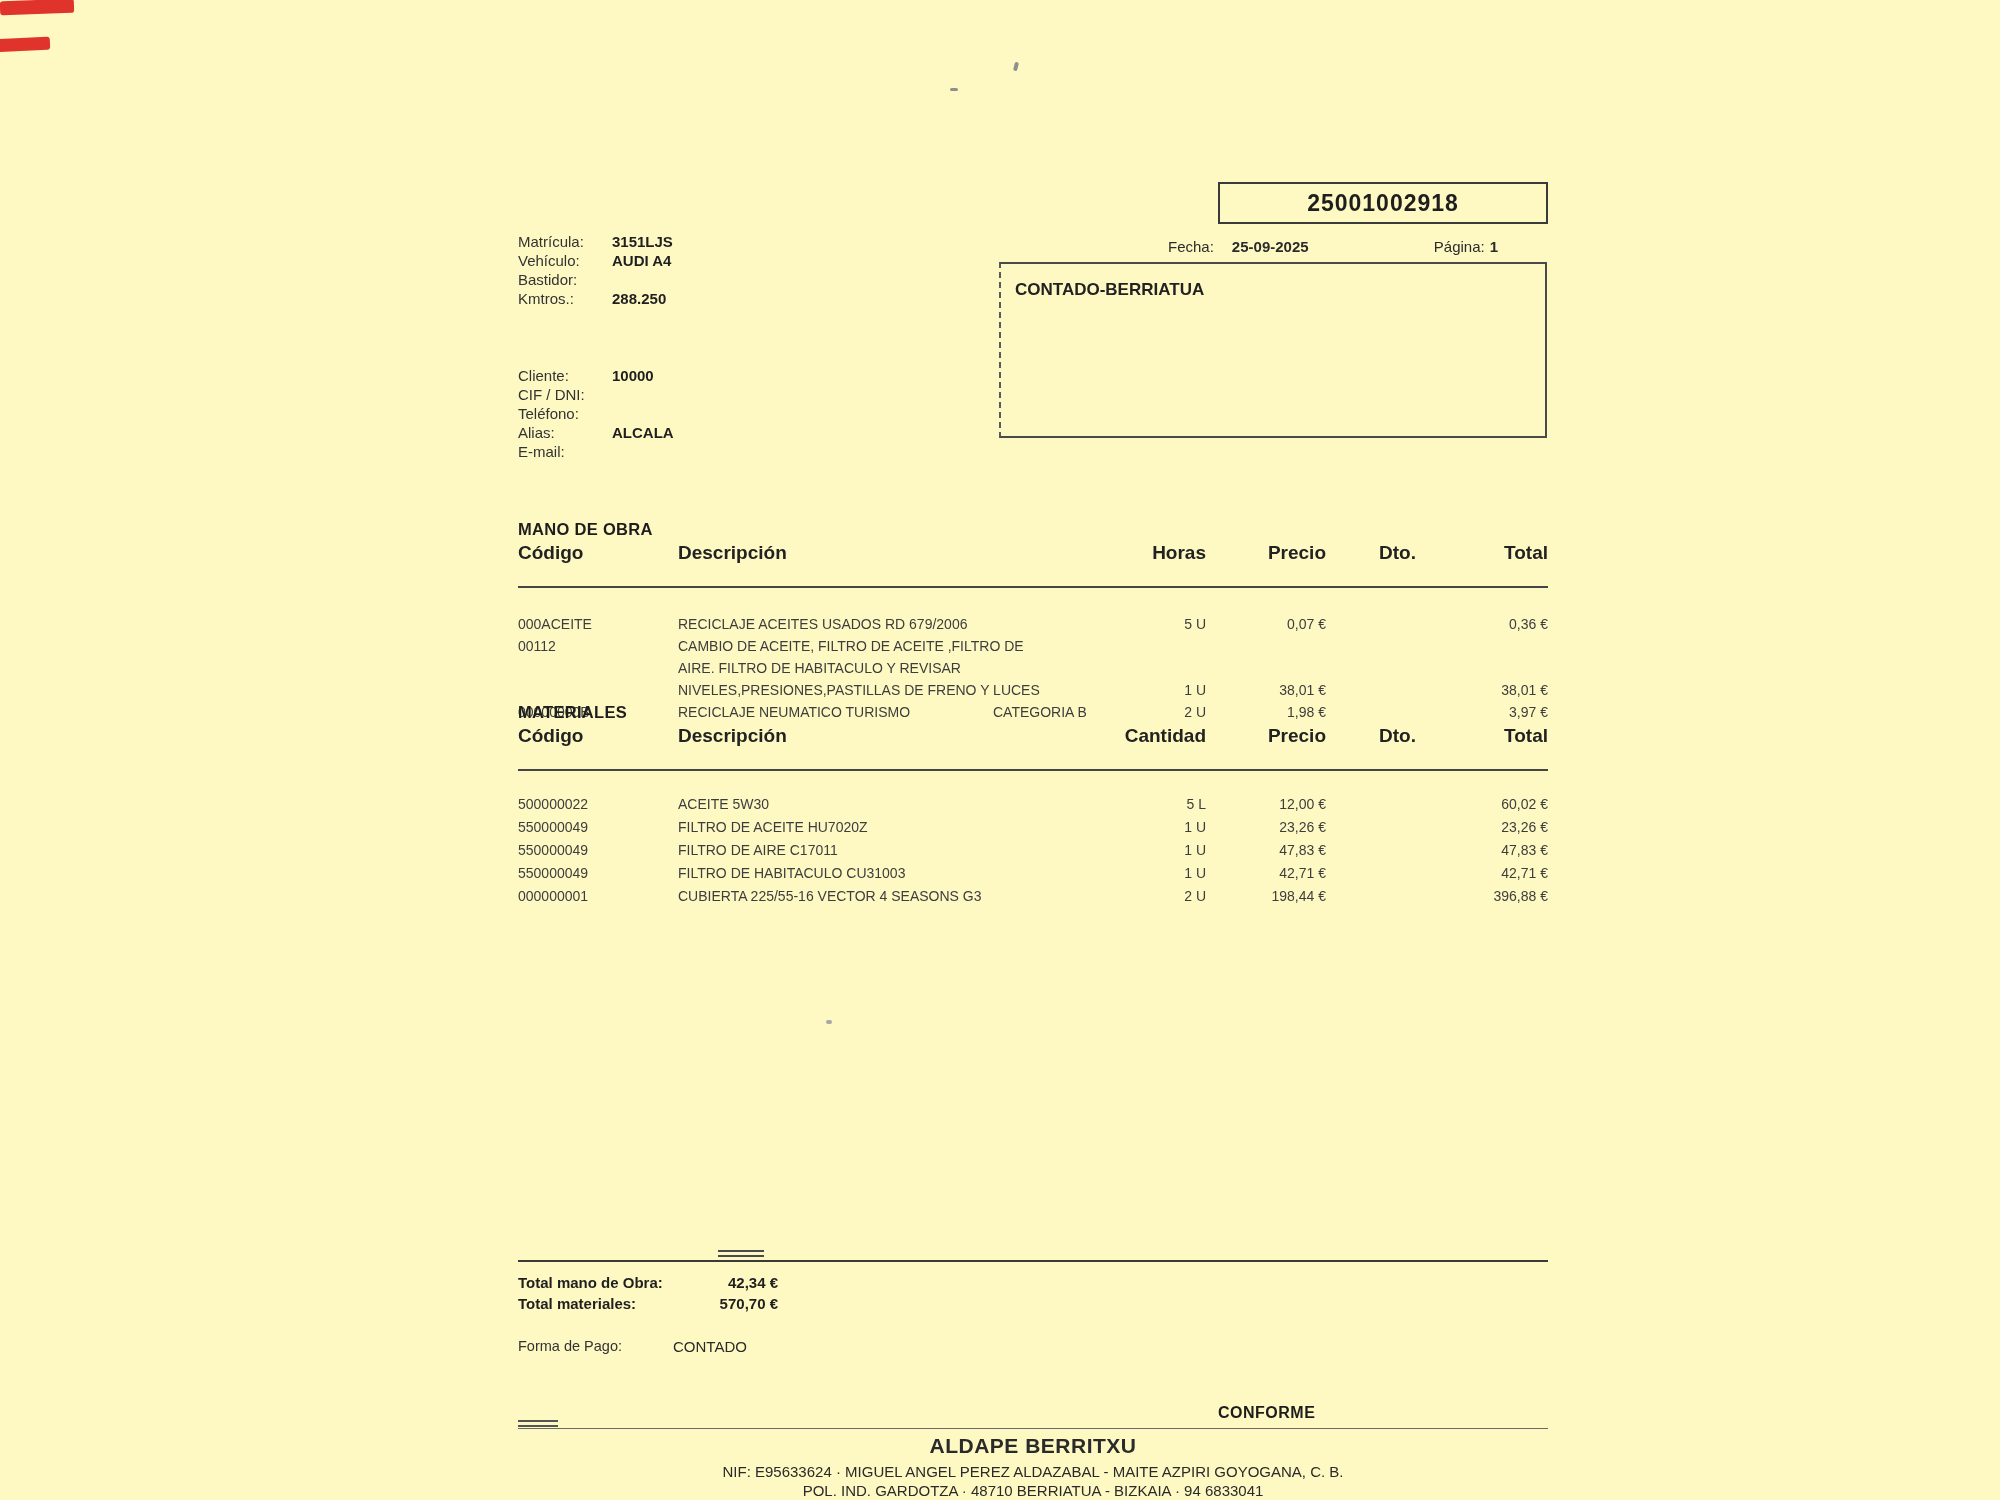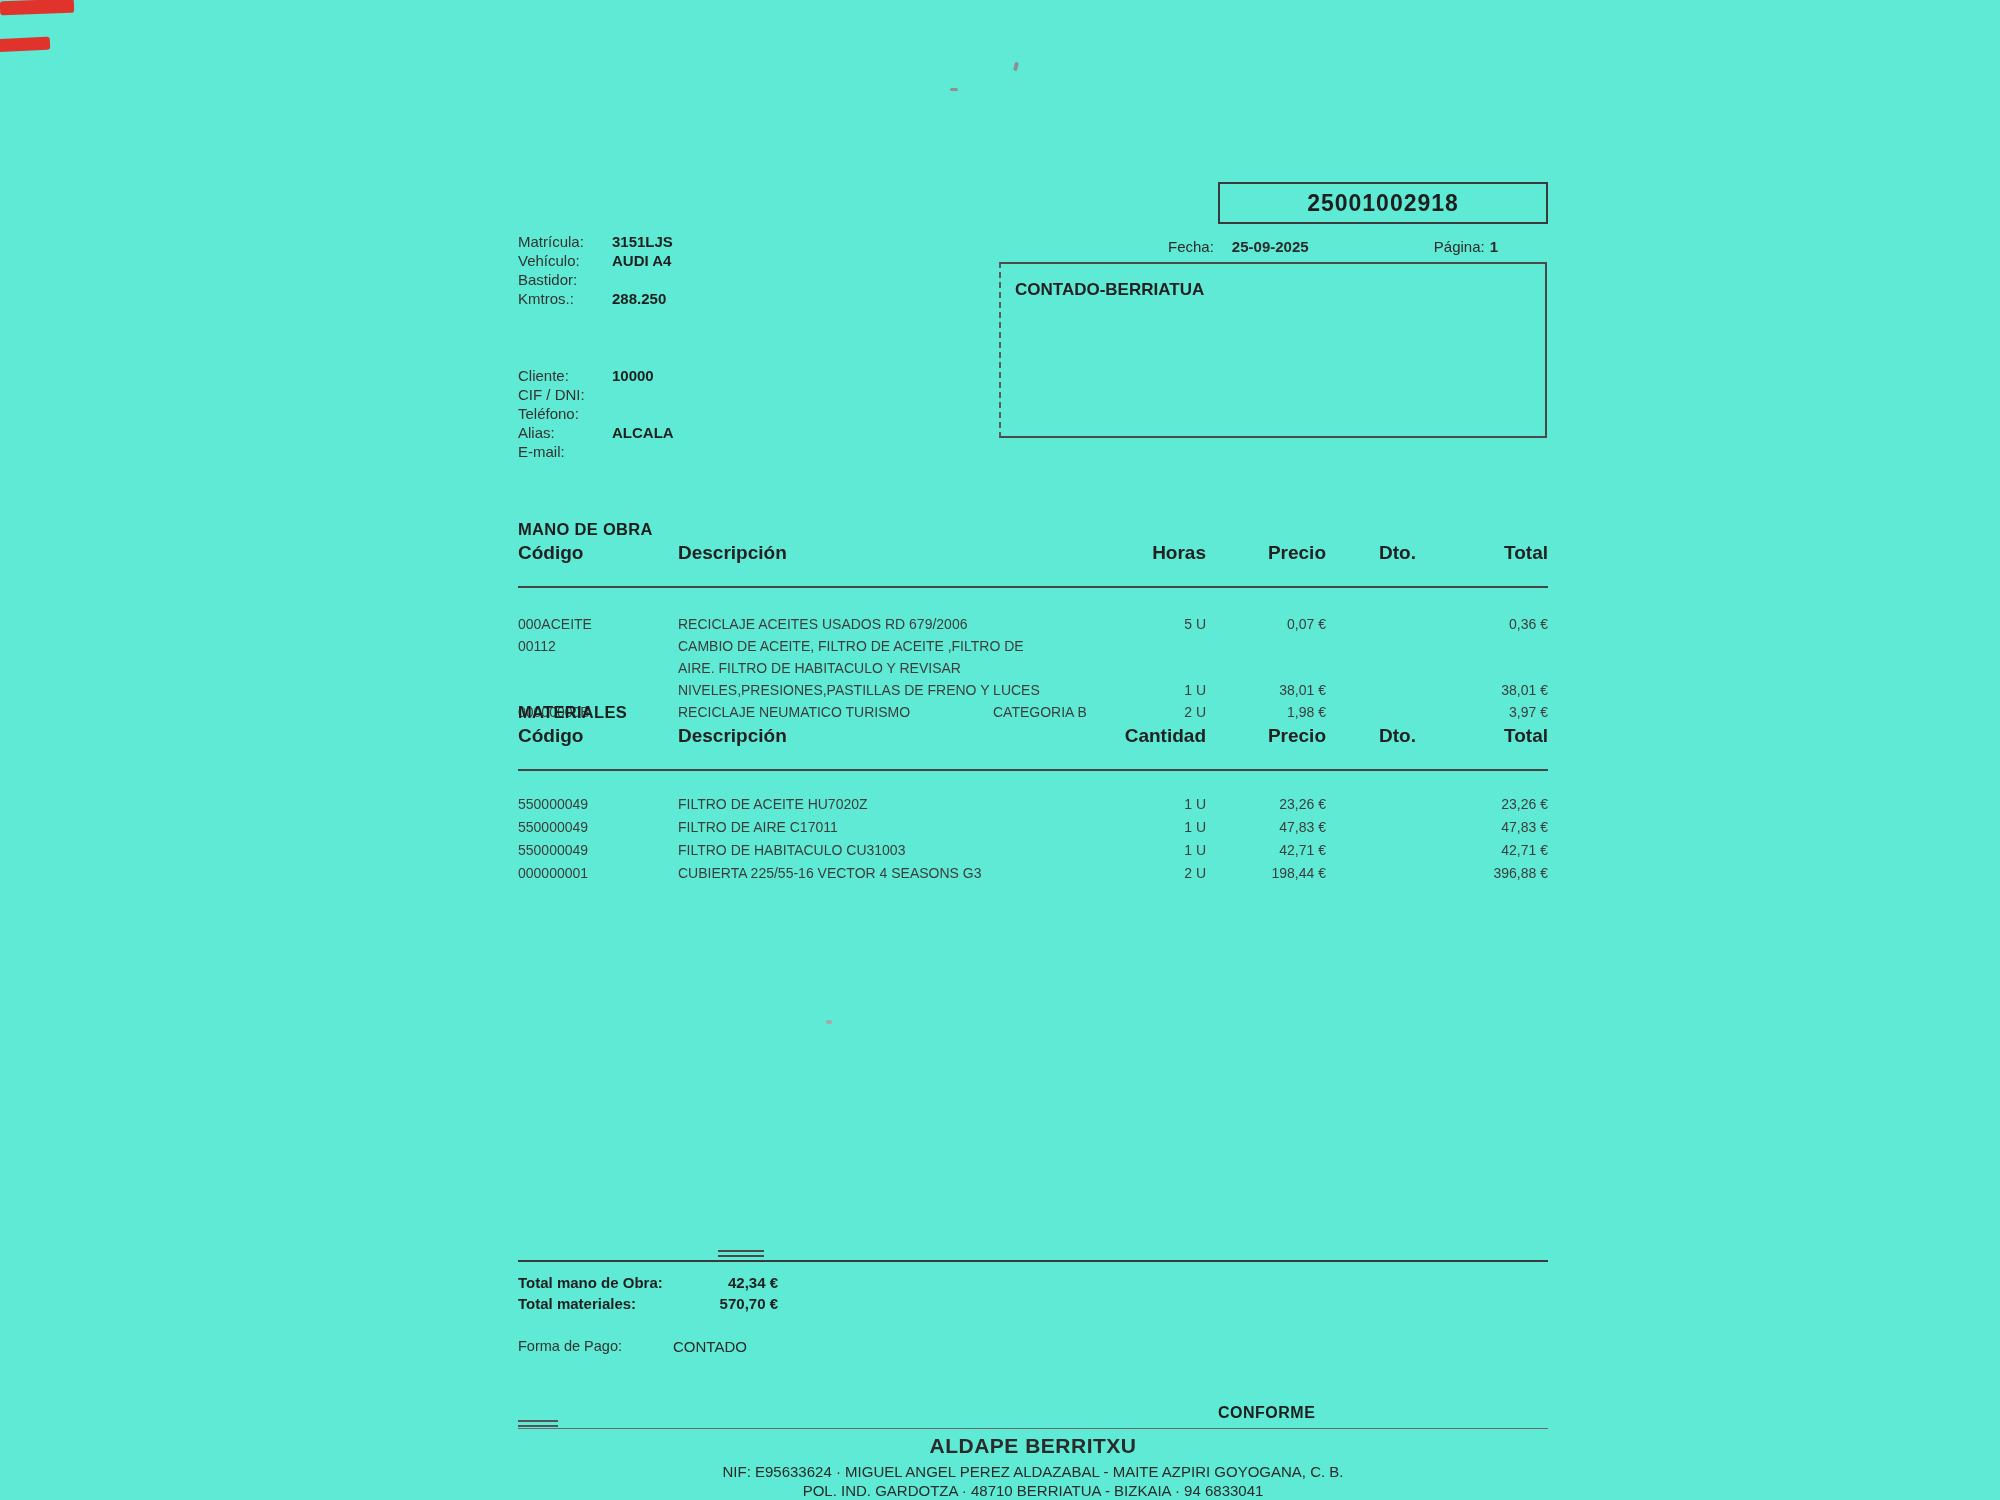--- a/index.html
+++ b/index.html
@@ -1,18 +1,18 @@
 <!DOCTYPE html>
 <html><head>
 <meta charset="utf-8">
 <style>
   * { margin:0; padding:0; box-sizing:border-box; }
   html,body { background:#ffffff; }
   .page {
-    position:relative; width:2000px; height:1500px; background:#5eead4;
+    position:relative; width:2000px; height:1500px; background:#fef9c3;
     font-family:"Liberation Sans", sans-serif; color:#2b2b2b; overflow:hidden;
   }
   .b { font-weight:bold; }
 
   
   .red-mark { position:absolute; background:#e0332b; border-radius:3px; }
   .red-mark.m1 { left:0; top:7; width:74px; height:14px; transform:rotate(-2deg); }
   .red-mark.m2 { left:-8px; top:38px; width:58px; height:13px; transform:rotate(-3deg); }
   .speck { position:absolute; background:#8f8f8f; border-radius:2px; }
   .speck.s1 { left:1014px; top:62px; width:4px; height:9px; transform:rotate(14deg); }
@@ -232,20 +232,29 @@
   <div class="t-head materials">
     <span class="h-codigo">Código</span>
     <span class="h-desc">Descripción</span>
     <span class="h-qty">Cantidad</span>
     <span class="h-precio">Precio</span>
     <span class="h-dto">Dto.</span>
     <span class="h-total">Total</span>
   </div>
   <div class="t-body materials">
       <div class="t-line">
+        <span class="col col-codigo">500000022</span>
+        <span class="col col-desc">ACEITE 5W30</span>
+        <span class="col col-desc2"></span>
+        <span class="col col-qty">5 L</span>
+        <span class="col col-precio">12,00 €</span>
+        <span class="col col-dto"></span>
+        <span class="col col-total">60,02 €</span>
+      </div>
+      <div class="t-line">
         <span class="col col-codigo">550000049</span>
         <span class="col col-desc">FILTRO DE ACEITE HU7020Z</span>
         <span class="col col-desc2"></span>
         <span class="col col-qty">1 U</span>
         <span class="col col-precio">23,26 €</span>
         <span class="col col-dto"></span>
         <span class="col col-total">23,26 €</span>
       </div>
       <div class="t-line">
         <span class="col col-codigo">550000049</span>

